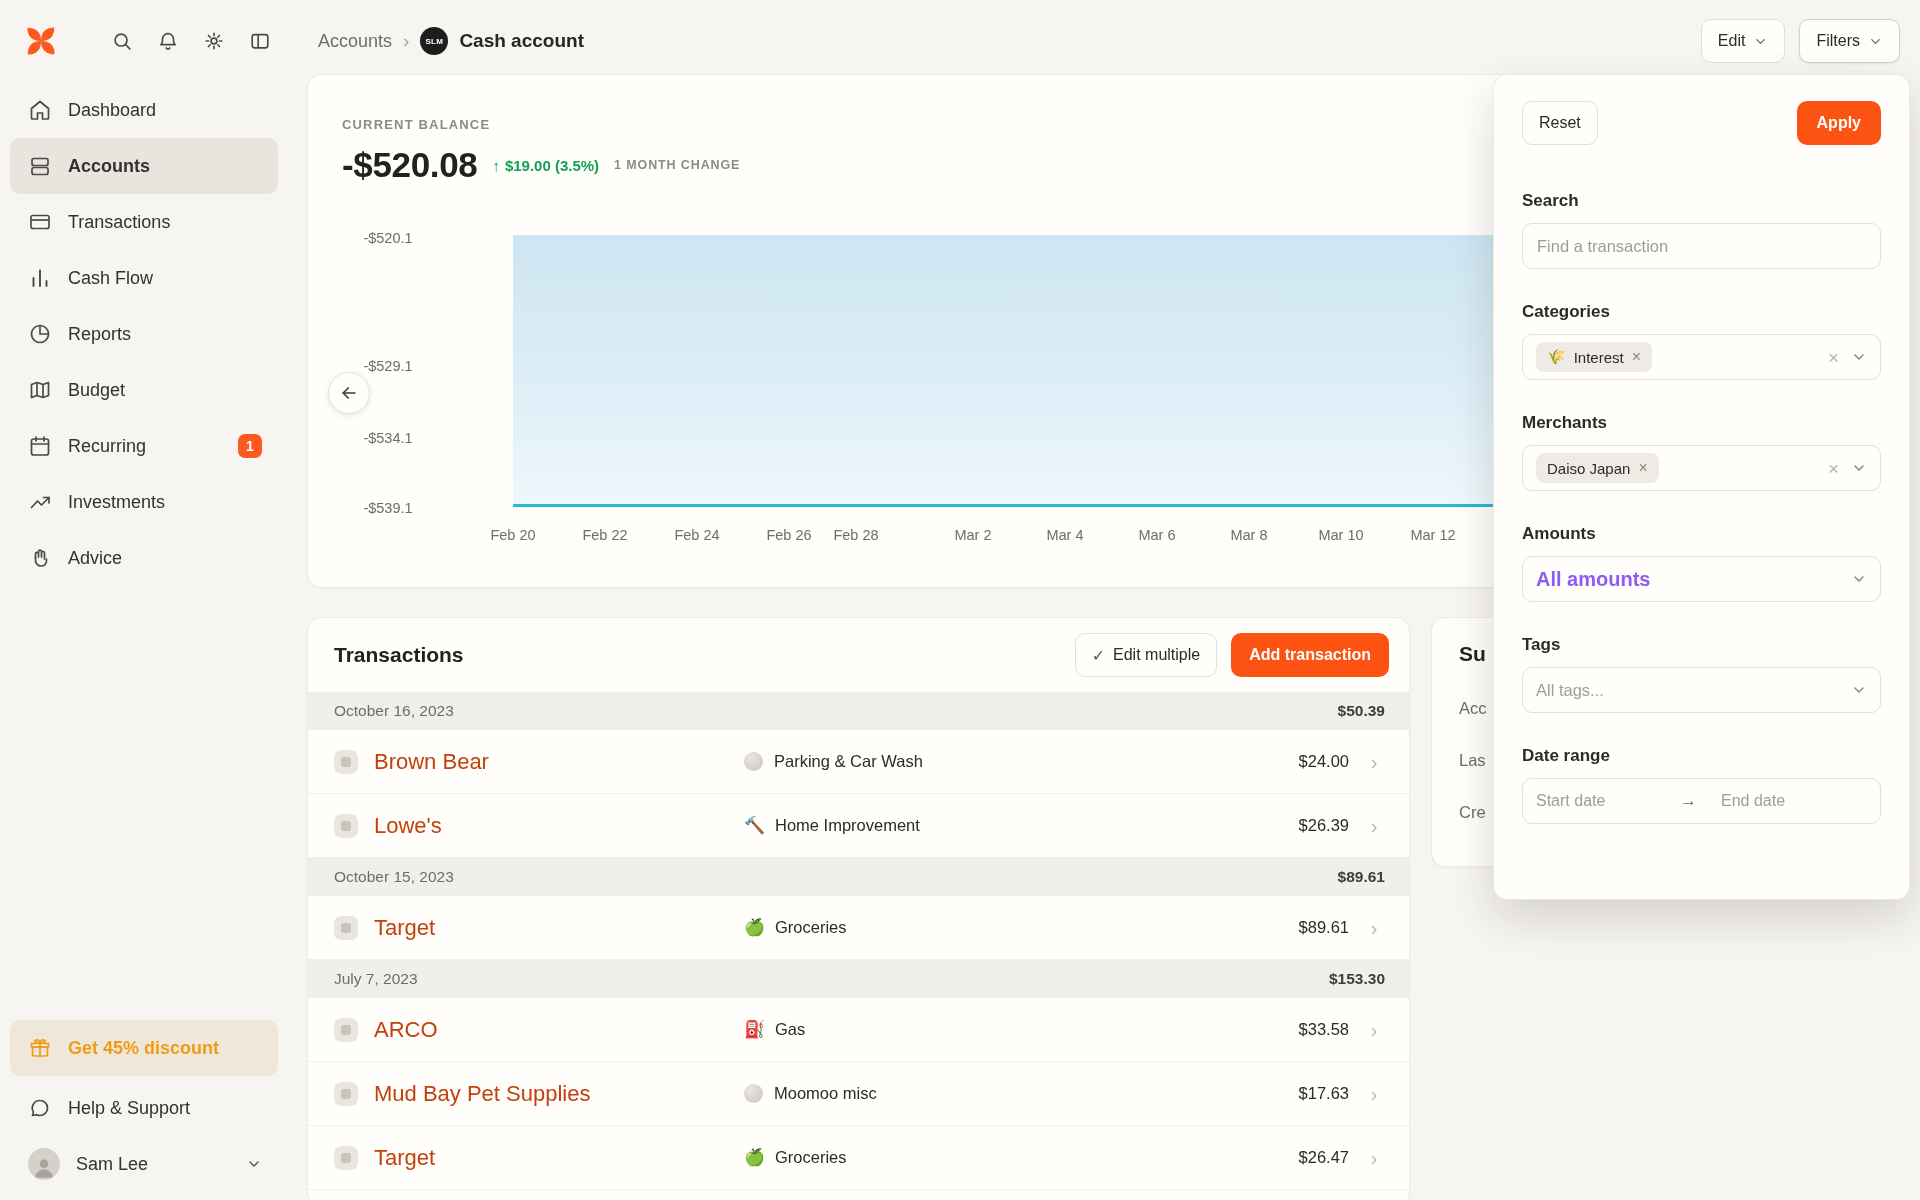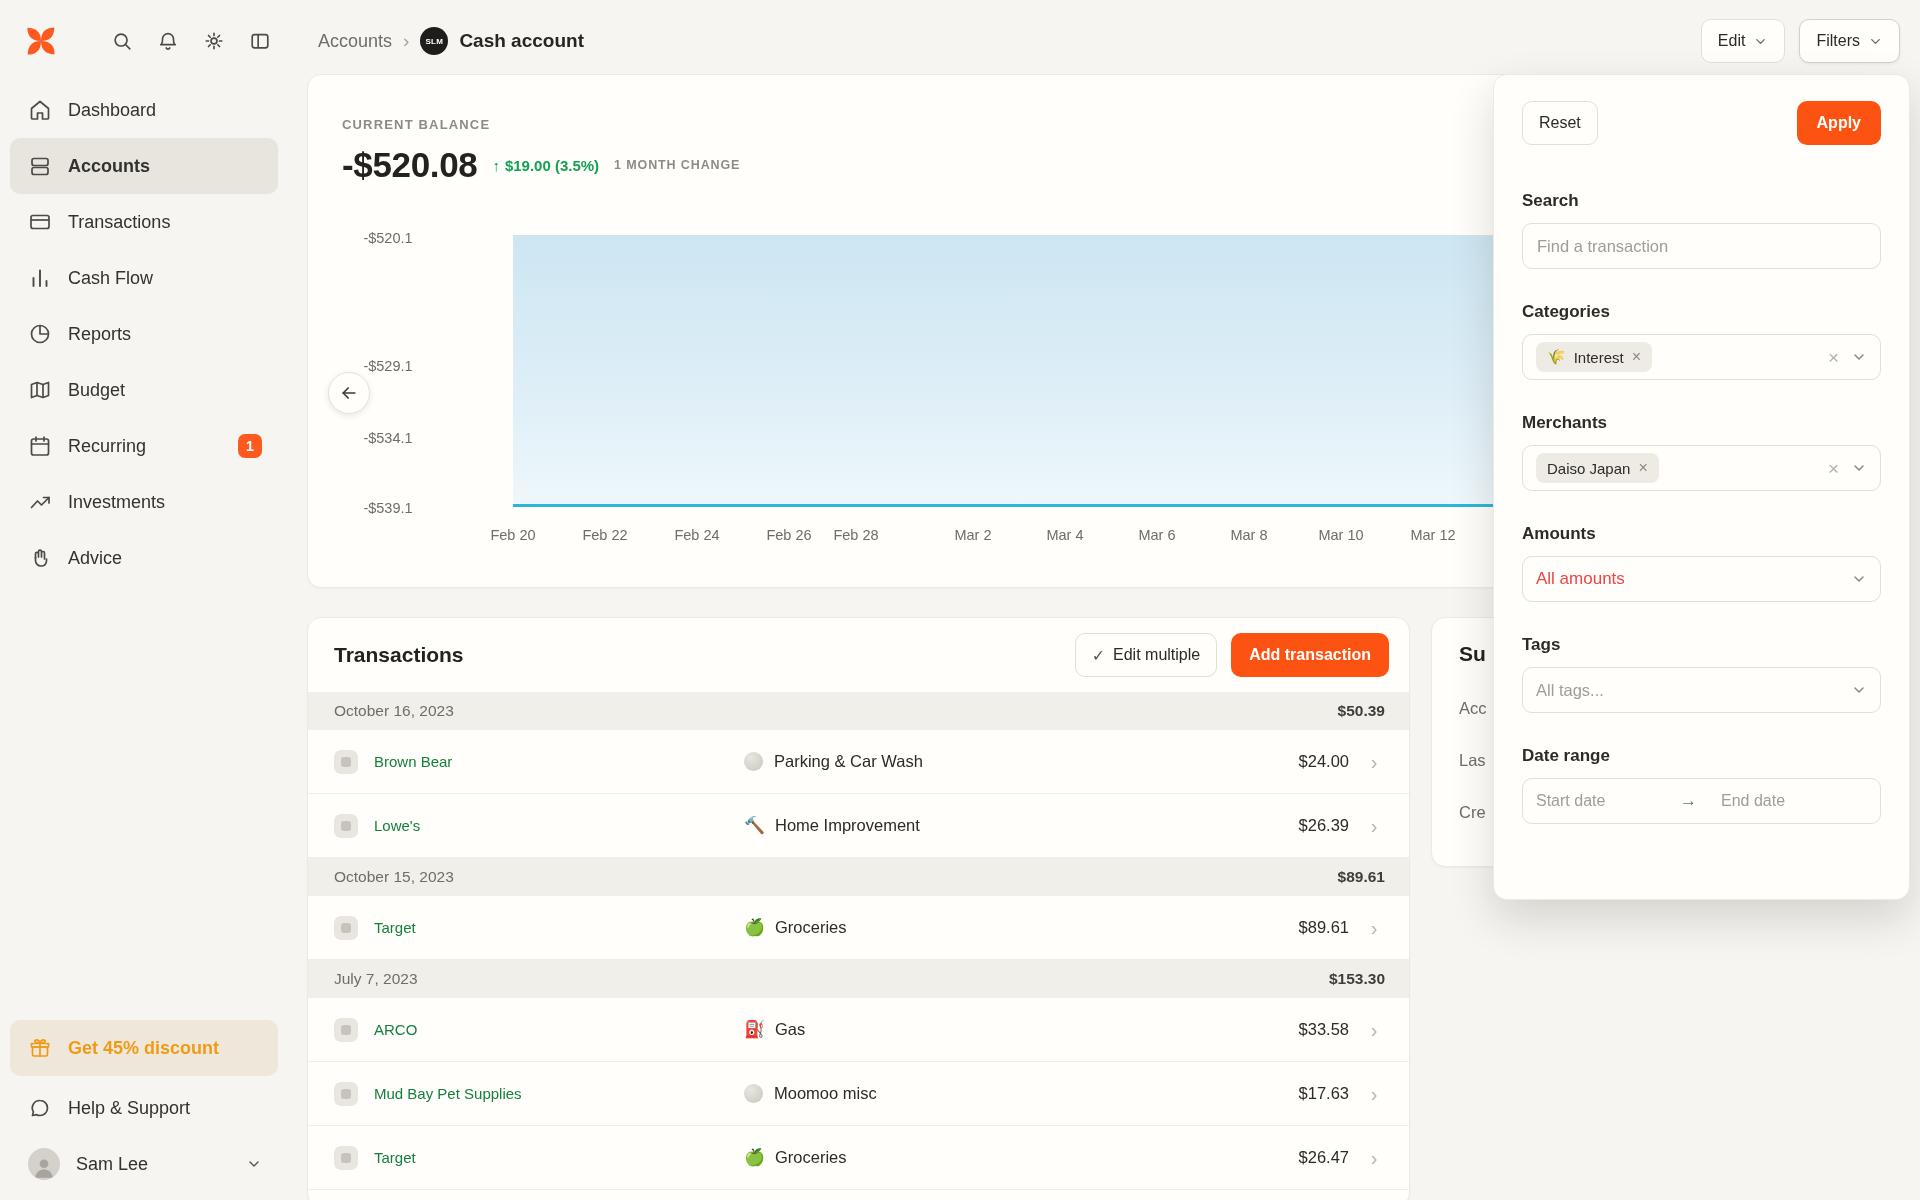--- a/index.html
+++ b/index.html
@@ -131,21 +131,21 @@
     height: 64px; padding: 0 24px 0 26px;
     display: grid; grid-template-columns: 26px 356px 1fr 112px 22px;
     column-gap: 14px; align-items: center;
     border-bottom: 1px solid #f1eee9; cursor: pointer;
   }
   .m-logo {
     width: 24px; height: 24px; border-radius: 7px; background: #e9e6e0;
     display: flex; align-items: center; justify-content: center;
   }
   .m-logo::before { content: ""; width: 10px; height: 10px; border-radius: 3px; background: #c7c3bc; }
-  .t-merchant { font-size: 15px; font-weight: 500; color: #15803d; }
+  .t-merchant { font-size: 22px; font-weight: 500; color: #c2410c; }
   .t-cat { display: flex; align-items: center; gap: 11px; font-size: 16.5px; color: #2c2b28; }
   .cat-emoji { font-size: 17px; width: 20px; text-align: center; }
   .cat-dot { width: 19px; height: 19px; border-radius: 50%;
     background: radial-gradient(circle at 35% 30%, #e9e6e1, #c9c6c0); }
   .t-amount { text-align: right; font-size: 16.5px; font-weight: 400; color: #2c2b28; }
   .t-chev { color: #b7b4ae; font-size: 20px; text-align: center; line-height: 1; }
 
   
   .summary-card { left: 1431px; top: 617px; width: 470px; height: 250px; padding: 24px 0 0 27px; }
   .sum-title { font-size: 21px; font-weight: 700; color: #23221f; }
@@ -178,21 +178,21 @@
   }
   .fp-input::placeholder, .inline-input::placeholder { color: #a09d97; }
   .chip {
     background: #eeebe5; border-radius: 8px; height: 30px; padding: 0 11px;
     display: inline-flex; align-items: center; gap: 8px; font-size: 15px;
     color: #2c2b28; cursor: default;
   }
   .chip-x { color: #8b8883; font-size: 16px; cursor: pointer; }
   .fp-right { margin-left: auto; display: flex; align-items: center; gap: 12px; }
   .clear-x { color: #b7b4ae; font-size: 19px; cursor: pointer; line-height: 1; }
-  .sel-value { font-size: 17px; color: #ef4444; }
+  .sel-value { font-size: 20px; color: #8b5cf6; font-weight: bold; }
   .sel-placeholder { font-size: 16.5px; color: #a09d97; }
   .inline-input {
     border: none; outline: none; background: transparent; font-size: 16px;
     font-family: inherit; color: #be185d; width: 120px;
   }
   .dr-arrow { color: #6f6d68; font-size: 17px; margin: 0 14px; }
 </style>
 </head>
 <body>
 

